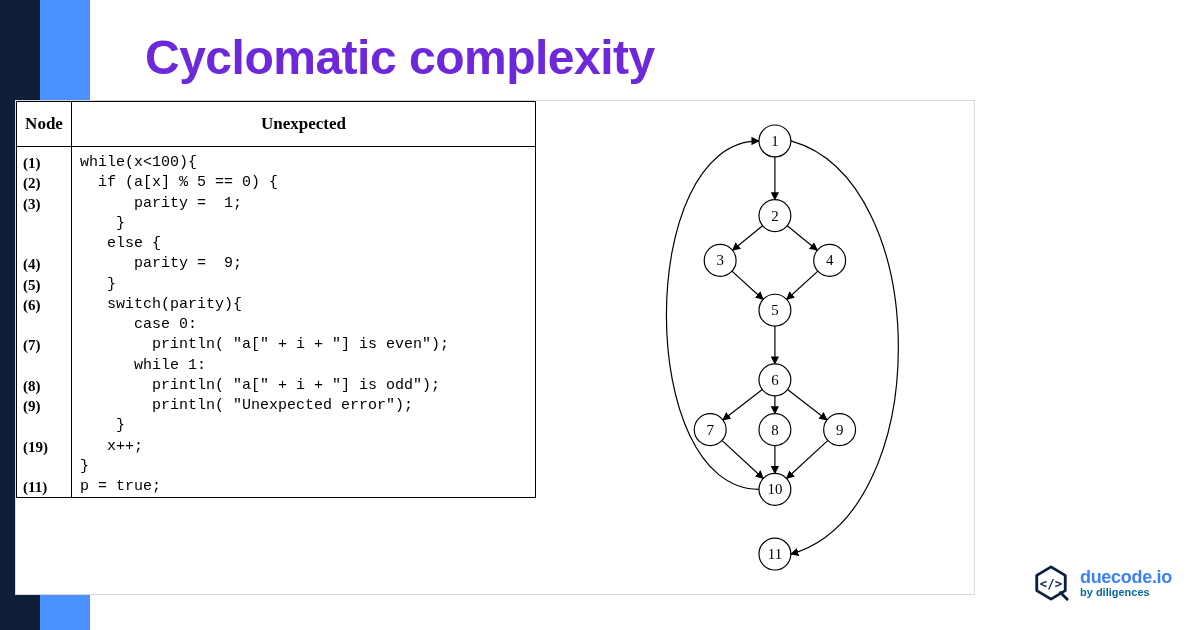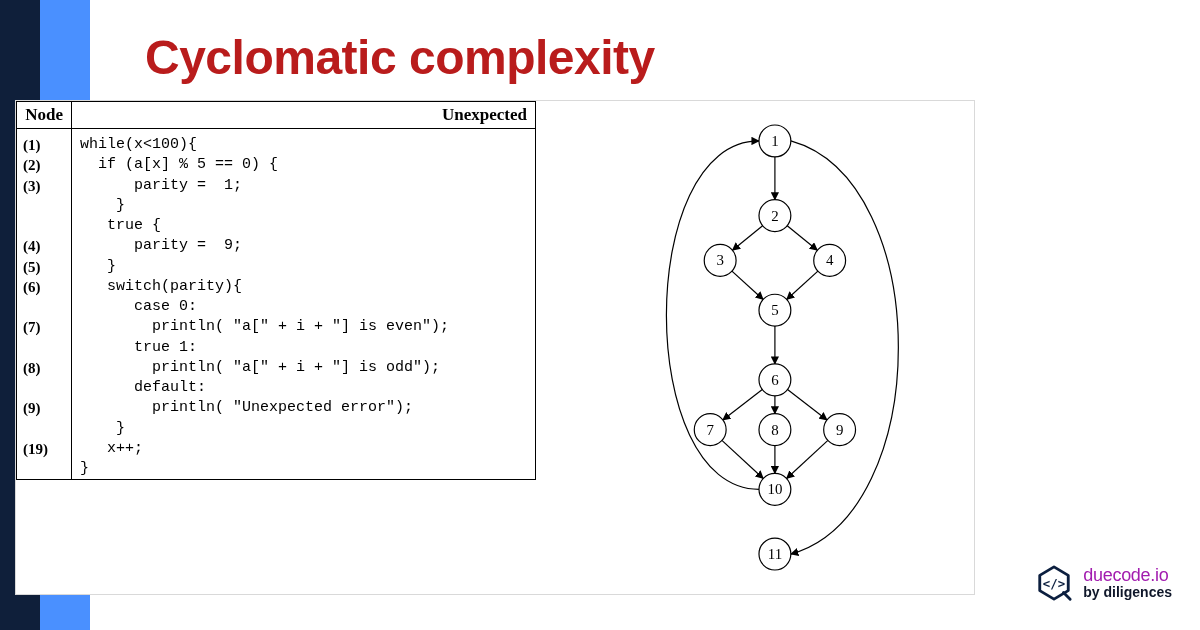--- a/index.html
+++ b/index.html
@@ -21,21 +21,21 @@
     position: absolute;
     left: 40px; top: 0;
     width: 50px; height: 630px;
     background: #4a90ff;
   }
   .title {
     position: absolute;
     left: 145px; top: 30px;
     font-size: 48px;
     font-weight: 800;
-    color: #b91c1c;
+    color: #6d28d9;
     letter-spacing: -0.5px;
   }
   .content-box {
     position: absolute;
     left: 15px; top: 100px;
     width: 960px; height: 495px;
     background: #ffffff;
     border: 1px solid #d9d9d9;
     display: flex;
   }
@@ -46,22 +46,22 @@
     font-family: "Courier New", monospace;
     font-size: 15px;
     color: #000;
   }
   .code-table table {
     width: 100%;
     border-collapse: collapse;
   }
   .code-table thead th {
     border: 1px solid #000;
-    padding: 3px 8px;
-    text-align: right;
+    padding: 12px 8px;
+    text-align: center;
     font-family: "Times New Roman", serif;
     font-weight: bold;
     font-size: 17px;
     background: #fff;
   }
   .code-table thead th:first-child {
     width: 55px;
     border-right: 1px solid #000;
   }
   .code-body td {
@@ -106,27 +106,27 @@
     display: flex;
     align-items: center;
     gap: 10px;
   }
   .logo-mark {
     width: 38px; height: 38px;
   }
   .logo-text { line-height: 1.05; }
   .logo-text .l1 {
     font-size: 18px;
-    font-weight: 400;
-    color: #a21caf;
+    font-weight: 700;
+    color: #3b82f6;
     letter-spacing: -0.3px;
   }
   .logo-text .l2 {
-    font-size: 14px;
-    color: #0f172a;
+    font-size: 11px;
+    color: #0369a1;
     font-weight: 600;
   }
   .logo-text .l2 b { font-weight: 800; }
 </style>
 </head>
 <body>
 
 <div class="bar-dark"></div>
 <div class="bar-blue"></div>
 
@@ -154,21 +154,21 @@
           <tr>
             <td class="node-col">(3)</td>
             <td class="stmt-col">      parity =  1;</td>
           </tr>
           <tr>
             <td class="node-col"></td>
             <td class="stmt-col">    }</td>
           </tr>
           <tr>
             <td class="node-col"></td>
-            <td class="stmt-col">   true {</td>
+            <td class="stmt-col">   else {</td>
           </tr>
           <tr>
             <td class="node-col">(4)</td>
             <td class="stmt-col">      parity =  9;</td>
           </tr>
           <tr>
             <td class="node-col">(5)</td>
             <td class="stmt-col">   }</td>
           </tr>
           <tr>
@@ -178,45 +178,45 @@
           <tr>
             <td class="node-col"></td>
             <td class="stmt-col">      case 0:</td>
           </tr>
           <tr>
             <td class="node-col">(7)</td>
             <td class="stmt-col">        println( "a[" + i + "] is even");</td>
           </tr>
           <tr>
             <td class="node-col"></td>
-            <td class="stmt-col">      true 1:</td>
+            <td class="stmt-col">      while 1:</td>
           </tr>
           <tr>
             <td class="node-col">(8)</td>
             <td class="stmt-col">        println( "a[" + i + "] is odd");</td>
           </tr>
           <tr>
-            <td class="node-col"></td>
-            <td class="stmt-col">      default:</td>
-          </tr>
-          <tr>
             <td class="node-col">(9)</td>
             <td class="stmt-col">        println( "Unexpected error");</td>
           </tr>
           <tr>
             <td class="node-col"></td>
             <td class="stmt-col">    }</td>
           </tr>
           <tr>
             <td class="node-col">(19)</td>
             <td class="stmt-col">   x++;</td>
           </tr>
           <tr>
             <td class="node-col"></td>
             <td class="stmt-col">}</td>
+          </tr>
+          <tr>
+            <td class="node-col">(11)</td>
+            <td class="stmt-col">p = true;</td>
           </tr>
         </tbody>
     </table>
   </div>
 
   <div class="graph-area">
     <svg id="graph-svg" viewBox="0 0 440 495">
       <defs>
         <marker id="arrow" viewBox="0 0 10 10" refX="9" refY="5" markerWidth="7" markerHeight="7" orient="auto-start-reverse">
           <path d="M 0 0 L 10 5 L 0 10 z" fill="#000"></path>

